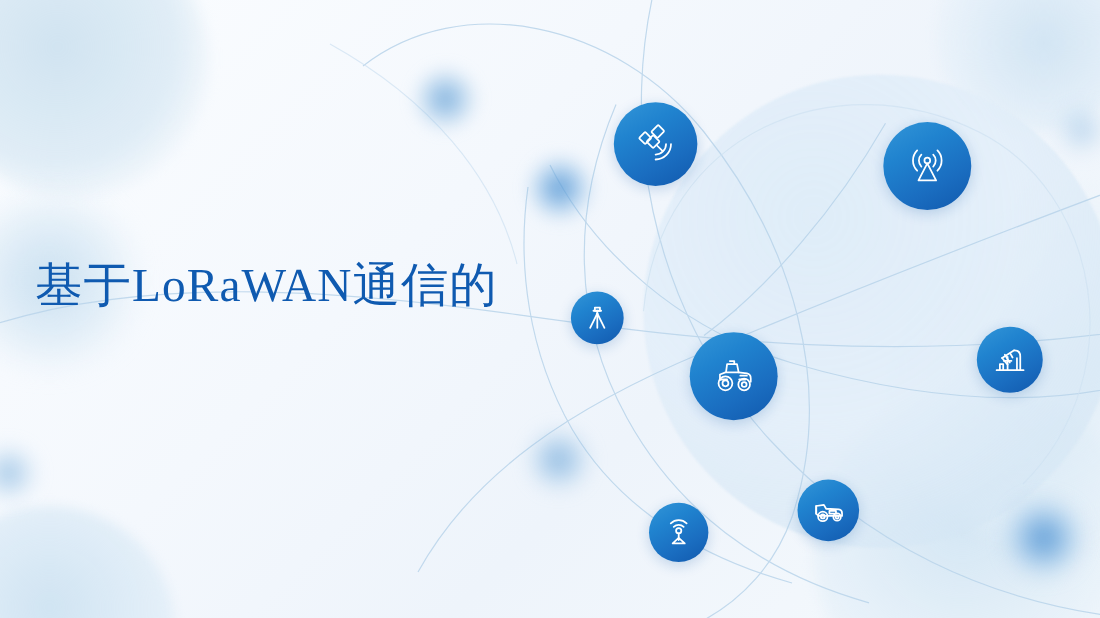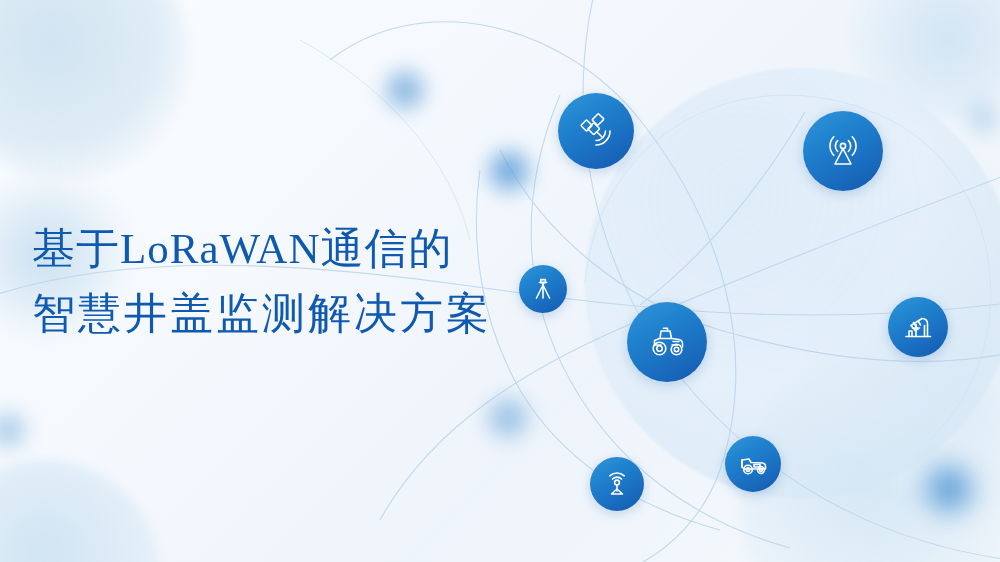--- a/index.html
+++ b/index.html
@@ -73,21 +73,21 @@
     filter:blur(8px);}
   .dot-f{left:960px;top:95px;width:46px;height:46px;
     background:radial-gradient(circle,rgba(140,185,224,.55) 0%,rgba(182,213,238,.26) 50%,rgba(218,235,248,0) 76%);
     filter:blur(8px);}
 
   
   .net{position:absolute;left:0;top:0;width:1000px;height:562px;}
 
   
   .title{
-    position:absolute;left:32px;top:216px;width:540px;
+    position:absolute;left:32px;top:228px;width:540px;
     z-index:6;
   }
   .title-line{
     font-family:"Liberation Serif","DejaVu Serif",serif;
     font-size:43px;
     line-height:1.52;
     font-weight:400;
     color:#0f5ab0;
     letter-spacing:1px;
     white-space:nowrap;
@@ -142,21 +142,20 @@
 
   <div class="dot dot-a"></div>
   <div class="dot dot-b"></div>
   <div class="dot dot-c"></div>
   <div class="dot dot-d"></div>
   <div class="dot dot-e"></div>
   <div class="dot dot-f"></div>
 
   <div class="title">
     <div class="title-line l1">基于LoRaWAN通信的</div>
-    <div class="title-line l2">智慧井盖监测解决方案</div>
   </div>
 
   <div class="node" style="left:558px;top:93px;width:76px;height:76px;">
     <span>
       <svg width="44" height="44" viewBox="0 0 44 44">
         <rect x="8.5" y="12.5" width="8" height="8" rx="1" transform="rotate(-45 12.5 16.5)"></rect>
         <rect x="19.5" y="6.5" width="9" height="8" rx="1" transform="rotate(-45 24 10.5)"></rect>
         <rect x="15.5" y="15.5" width="8.5" height="8.5" rx="1" transform="rotate(-45 19.75 19.75)"></rect>
         <path d="M23.5,23.5 L28,28"></path>
         <path d="M22,31.5 a9.5,9.5 0 0 0 9.5,-9.5"></path>

